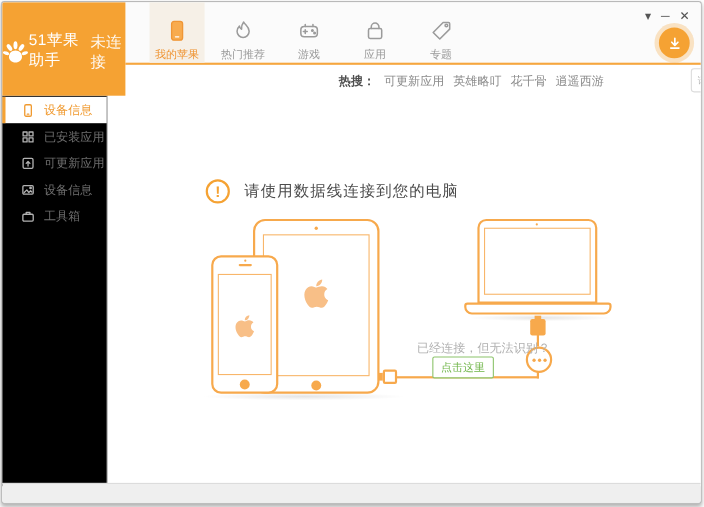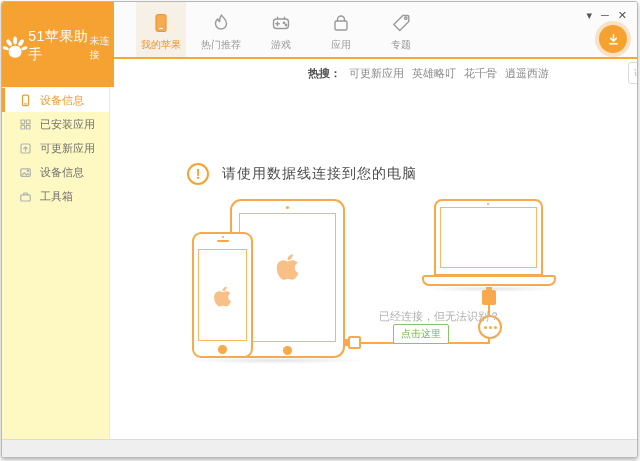--- a/index.html
+++ b/index.html
@@ -6,28 +6,28 @@
   html,body { width:640px; height:461px; background:#fff; font-family:"Liberation Sans","DejaVu Sans",sans-serif; }
   .window { position:absolute; left:1px; top:1px; width:637px; height:457px; background:#fff;
             border:1px solid #b9b9b9; border-radius:3px; overflow:hidden;
             box-shadow:0 2px 4px rgba(0,0,0,.30); }
 
   
   .brand { position:absolute; left:0; top:0; width:112px; height:85px; background:#f5a233;
            display:flex; flex-direction:row; align-items:center; z-index:5; }
   .brand .logo { margin-top:6px; width:32px; height:32px; }
   .brand .title { color:#fff; font-size:14px; margin-top:2px; letter-spacing:.5px; }
-  .brand .status { color:rgba(255,255,255,.92); font-size:10px; margin-top:6px; }
+  .brand .status { color:rgba(255,255,255,.92); font-size:14px; margin-top:6px; }
 
   
   .toolbar { position:absolute; left:112px; top:0; width:525px; height:57px; background:#fbfbfb;
              border-bottom:2px solid #f6a63e; }
   .tabs { position:absolute; left:22px; top:0; height:55px; display:flex; gap:10px; }
   .tab { width:50px; height:55px; display:flex; flex-direction:column; align-items:center;
-         justify-content:flex-start; padding-top:10px; cursor:default; }
+         justify-content:flex-end; padding-top:10px; cursor:default; }
   .tab .ticon { width:22px; height:22px; }
   .tab .tlabel { font-size:10px; color:#999; margin-top:4px; white-space:nowrap; }
   .tab.active { background:#f6f0e7; }
   .tab.active .tlabel { color:#ef9330; }
 
   .win-controls { position:absolute; right:10px; top:7px; display:flex; gap:9px; z-index:8; }
   .win-controls span { font-size:11px; color:#555; line-height:12px; cursor:default; }
 
   .dl-btn { position:absolute; left:597px; top:23px; width:28px; height:28px; border-radius:50%;
             background:#f5a233; box-shadow:0 0 0 4px rgba(245,162,51,.28);
@@ -39,21 +39,21 @@
   .hot .hlabel { font-size:11px; font-weight:bold; color:#4f4f4f; white-space:nowrap; }
   .hot a { font-size:11px; color:#8a8a8a; text-decoration:none; white-space:nowrap; }
   .searchbox { position:absolute; right:6px; top:3px; width:94px; height:22px; border:1px solid #dcdcdc;
                border-radius:3px; background:#fff; }
   .searchbox input { position:absolute; left:5px; top:1px; width:70px; height:18px; border:0; outline:0;
                      font-size:9px; color:#666; background:transparent; }
   .searchbox input::placeholder { color:#b8b8b8; }
   .searchbox .mag { position:absolute; right:3px; top:4px; width:13px; height:13px; }
 
   
-  .sidebar { position:absolute; left:0; top:85px; width:108px; height:355px; background:#fef9c3;
+  .sidebar { position:absolute; left:0; top:85px; width:96px; height:355px; background:#000000;
              border-right:1px solid #e7e7e7; padding-top:1px; }
   .sb-item { position:relative; height:24px; display:flex; align-items:center; padding-left:17px;
              gap:8px; color:#6e6e6e; font-size:11px; cursor:default; }
   .sb-item svg { width:13px; height:13px; stroke:#b2b2b2; fill:none; stroke-width:1.2;
                  stroke-linecap:round; stroke-linejoin:round; flex:0 0 auto; }
   .sb-item.active { background:#fff; color:#f09a30; }
   .sb-item.active svg { stroke:#f09a30; }
   .sb-item.active::before { content:""; position:absolute; left:0; top:0; width:3px; height:100%; background:#f5a233; }
 
   

